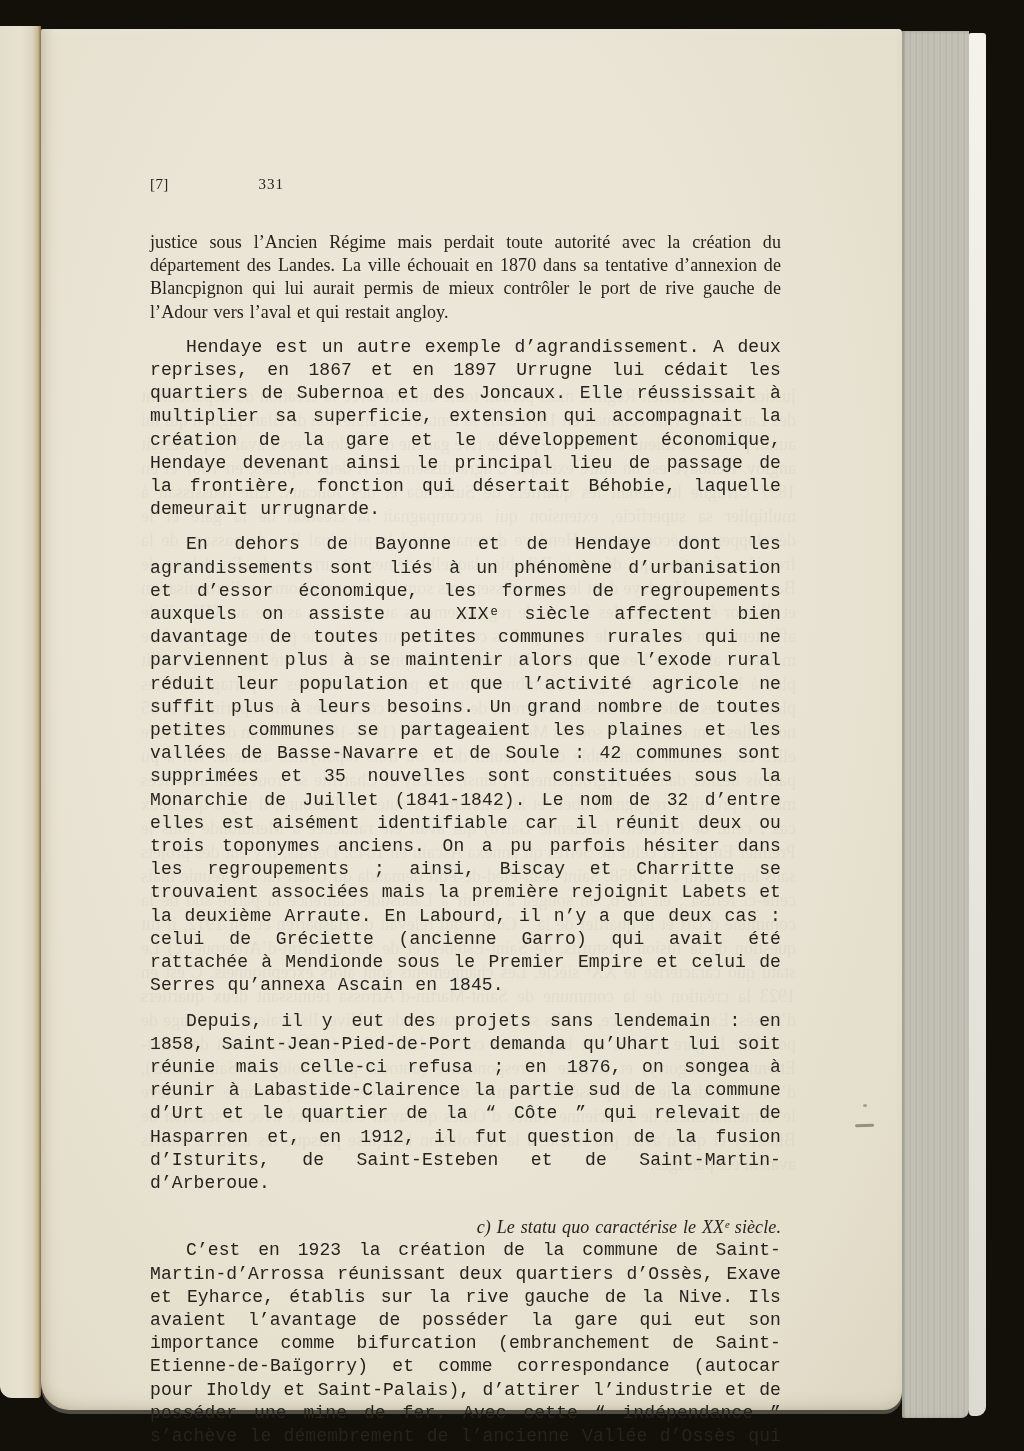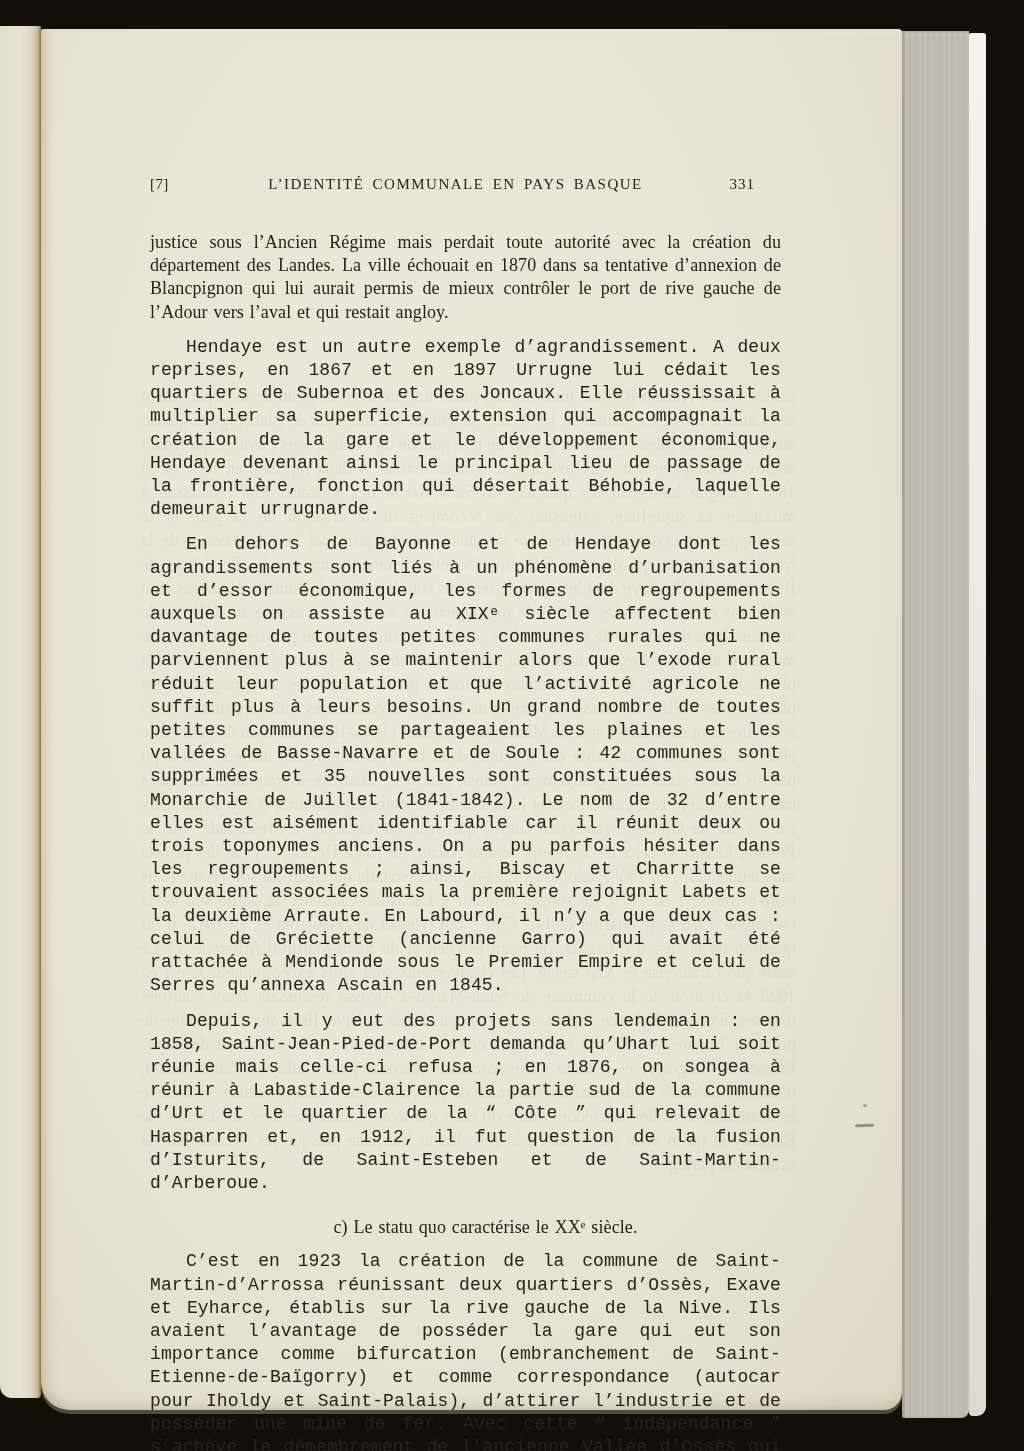--- a/index.html
+++ b/index.html
@@ -110,23 +110,24 @@
     font-size: 18px;
     line-height: 23.2px;
     text-align: justify;
     letter-spacing: 0.1px;
     word-spacing: 1.2px;
   }
   .para { margin: 0 0 12px 0; }
   .para.indent { text-indent: 36px; font-family: Liberation Mono, monospace; }
   .para.last { margin-bottom: 16px; }
   .section-heading {
-    text-align: center;
+    font-style: italic;
+    text-align: right;
     text-indent: 40px;
-    margin: 21px 0 11px 0;
+    margin: 21px 0 0 0;
   }
 
   
   .stray-mark {
     position: absolute;
     left: 814px; top: 1095px;
     width: 19px; height: 2.5px;
     background: #7c766a;
     border-radius: 2px;
     transform: rotate(-2deg);
@@ -149,21 +150,20 @@
   <div class="facing-page"></div>
 
   <div class="page">
 
     <div class="ghost">justice sous l’Ancien Régime mais perdait toute autorité avec la création du département des Landes. La ville échouait en 1870 dans sa tentative d’annexion de Blancpignon qui lui aurait permis de mieux contrôler le port de rive gauche de l’Adour vers l’aval et qui restait angloy. Hendaye est un autre exemple d’agrandissement. A deux reprises, en 1867 et en 1897 Urrugne lui cédait les quartiers de Subernoa et des Joncaux. Elle réussissait à multiplier sa superficie, extension qui accompagnait la création de la gare et le développement économique, Hendaye devenant ainsi le principal lieu de passage de la frontière, fonction qui désertait Béhobie, laquelle demeurait urrugnarde. En dehors de Bayonne et de Hendaye dont les agrandissements sont liés à un phénomène d’urbanisation et d’essor économique, les formes de regroupements auxquels on assiste au XIXᵉ siècle affectent bien davantage de toutes petites communes rurales qui ne parviennent plus à se maintenir alors que l’exode rural réduit leur population et que l’activité agricole ne suffit plus à leurs besoins. Un grand nombre de toutes petites communes se partageaient les plaines et les vallées de Basse-Navarre et de Soule : 42 communes sont supprimées et 35 nouvelles sont constituées sous la Monarchie de Juillet (1841-1842). Le nom de 32 d’entre elles est aisément identifiable car il réunit deux ou trois toponymes anciens. On a pu parfois hésiter dans les regroupements ; ainsi, Biscay et Charritte se trouvaient associées mais la première rejoignit Labets et la deuxième Arraute. En Labourd, il n’y a que deux cas : celui de Gréciette (ancienne Garro) qui avait été rattachée à Mendionde sous le Premier Empire et celui de Serres qu’annexa Ascain en 1845. Depuis, il y eut des projets sans lendemain : en 1858, Saint-Jean-Pied-de-Port demanda qu’Uhart lui soit réunie mais celle-ci refusa ; en 1876, on songea à réunir à Labastide-Clairence la partie sud de la commune d’Urt et le quartier de la “ Côte ” qui relevait de Hasparren et, en 1912, il fut question de la fusion d’Isturits, de Saint-Esteben et de Saint-Martin-d’Arberoue. c) Le statu quo caractérise le XXᵉ siècle. Les changements sont alors exceptionnels. C’est en 1923 la création de la commune de Saint-Martin-d’Arrossa réunissant deux quartiers d’Ossès, Exave et Eyharce, établis sur la rive gauche de la Nive. Ils avaient l’avantage de posséder la gare qui eut son importance comme bifurcation (embranchement de Saint-Etienne-de-Baïgorry) et comme correspondance (autocar pour Iholdy et Saint-Palais), d’attirer l’industrie et de posséder une mine de fer. Avec cette “ indépendance ” s’achève le démembrement de l’ancienne Vallée d’Ossès qui avait commencé avec la scission de Bidarray et qui n’avait pas résisté à la Révolution française puisque les terrains indivis avaient été partagés.</div>
 
     <div class="text-col">
 
       <div class="page-head">
         <span class="section-marker">[7]</span>
-        <span class="running-title">L’IDENTITÉ COMMUNALE EN PAYS BASQUE</span>
         <span class="page-number">331</span>
       </div>
 
       <div class="page-body">
         <p class="para">justice sous l’Ancien Régime mais perdait toute autorité avec la création du département des Landes. La ville échouait en 1870 dans sa tentative d’annexion de Blancpignon qui lui aurait permis de mieux contrôler le port de rive gauche de l’Adour vers l’aval et qui restait angloy.</p>
         <p class="para indent">Hendaye est un autre exemple d’agrandissement. A deux reprises, en 1867 et en 1897 Urrugne lui cédait les quartiers de Subernoa et des Joncaux. Elle réussissait à multiplier sa superficie, extension qui accompagnait la création de la gare et le développement économique, Hendaye devenant ainsi le principal lieu de passage de la frontière, fonction qui désertait Béhobie, laquelle demeurait urrugnarde.</p>
         <p class="para indent">En dehors de Bayonne et de Hendaye dont les agrandissements sont liés à un phénomène d’urbanisation et d’essor économique, les formes de regroupements auxquels on assiste au XIXᵉ siècle affectent bien davantage de toutes petites communes rurales qui ne parviennent plus à se maintenir alors que l’exode rural réduit leur population et que l’activité agricole ne suffit plus à leurs besoins. Un grand nombre de toutes petites communes se partageaient les plaines et les vallées de Basse-Navarre et de Soule : 42 communes sont supprimées et 35 nouvelles sont constituées sous la Monarchie de Juillet (1841-1842). Le nom de 32 d’entre elles est aisément identifiable car il réunit deux ou trois toponymes anciens. On a pu parfois hésiter dans les regroupements ; ainsi, Biscay et Charritte se trouvaient associées mais la première rejoignit Labets et la deuxième Arraute. En Labourd, il n’y a que deux cas : celui de Gréciette (ancienne Garro) qui avait été rattachée à Mendionde sous le Premier Empire et celui de Serres qu’annexa Ascain en 1845.</p>
         <p class="para indent">Depuis, il y eut des projets sans lendemain : en 1858, Saint-Jean-Pied-de-Port demanda qu’Uhart lui soit réunie mais celle-ci refusa ; en 1876, on songea à réunir à Labastide-Clairence la partie sud de la commune d’Urt et le quartier de la “ Côte ” qui relevait de Hasparren et, en 1912, il fut question de la fusion d’Isturits, de Saint-Esteben et de Saint-Martin-d’Arberoue.</p>
         <p class="section-heading">c) Le statu quo caractérise le XXᵉ siècle.</p>
         <p class="para indent last">C’est en 1923 la création de la commune de Saint-Martin-d’Arrossa réunissant deux quartiers d’Ossès, Exave et Eyharce, établis sur la rive gauche de la Nive. Ils avaient l’avantage de posséder la gare qui eut son importance comme bifurcation (embranchement de Saint-Etienne-de-Baïgorry) et comme correspondance (autocar pour Iholdy et Saint-Palais), d’attirer l’industrie et de posséder une mine de fer. Avec cette “ indépendance ” s’achève le démembrement de l’ancienne Vallée d’Ossès qui avait commencé avec la scission de Bidarray et qui n’avait pas résisté à la Révolution française puisque les terrains indivis avaient été partagés.</p>

